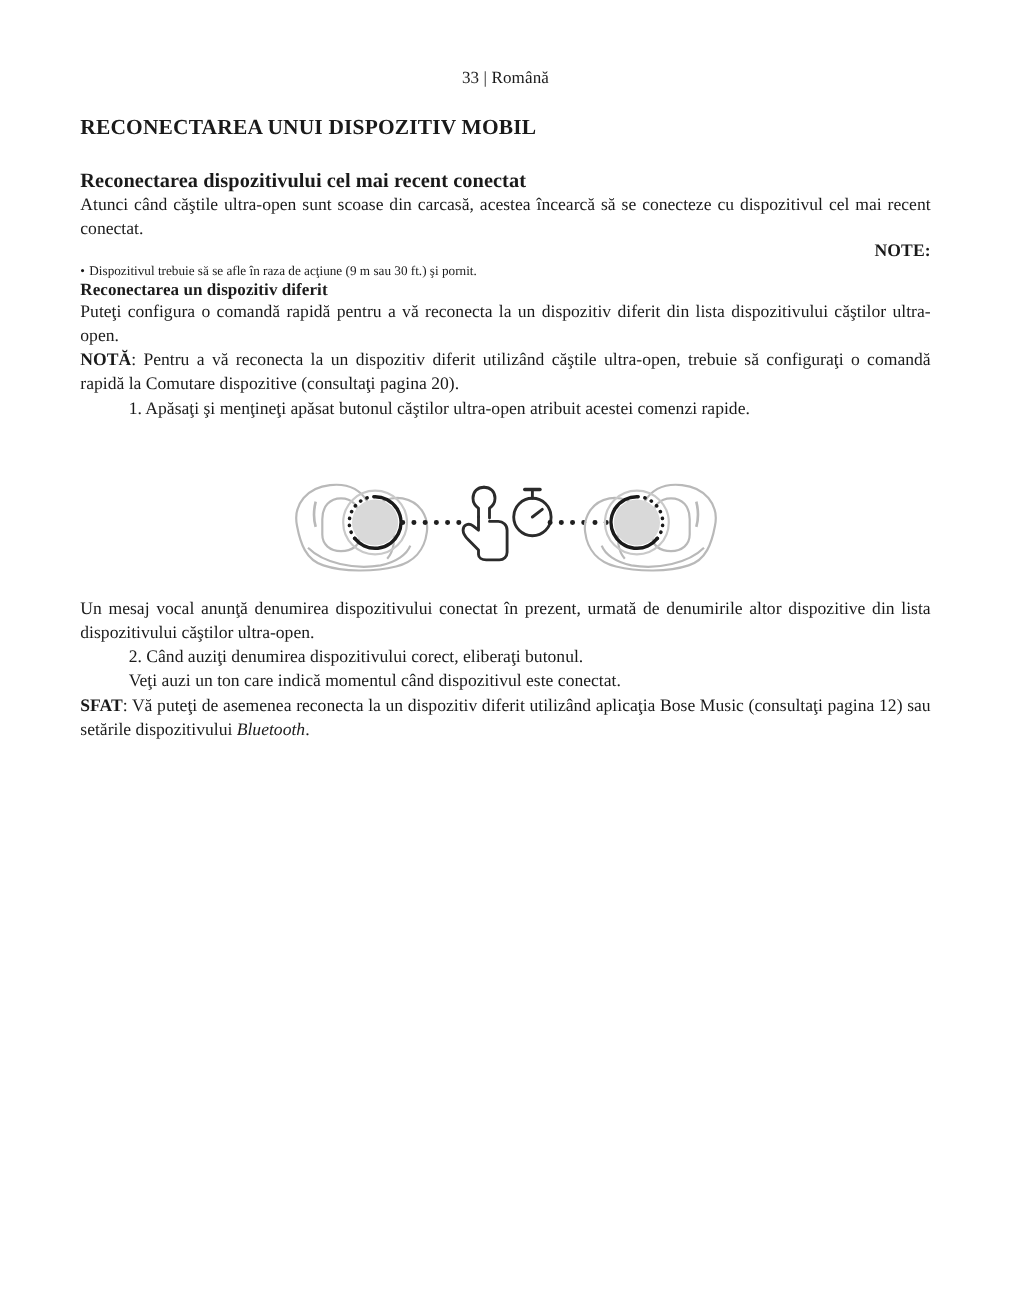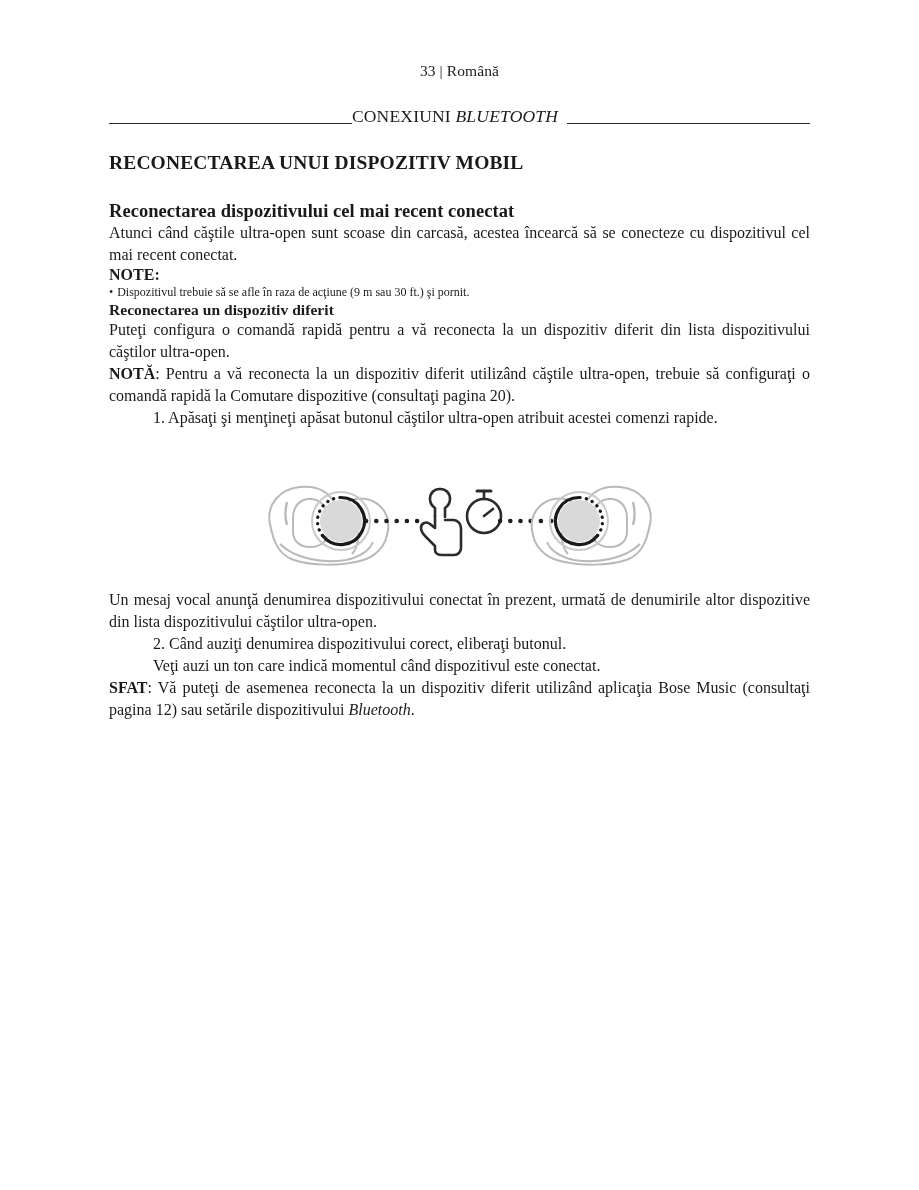--- a/index.html
+++ b/index.html
@@ -15,21 +15,21 @@
     color: #1a1a1a;
     overflow: hidden;
   }
 
   .page {
     position: absolute;
     left: 0; top: 0;
     width: 919px;
     height: 1190px;
     box-sizing: border-box;
-    padding: 0 109px;
+    padding: 0 73px;
   }
 
   
   .page-number {
     text-align: center;
     font-size: 15.5px;
     margin-top: 62px;
     letter-spacing: 0.1px;
     color: #1a1a1a;
   }
@@ -98,20 +98,21 @@
   .gap-after-fig { margin-top: 26px; }
   .gap-step2   { margin-top: 26px; }
   .gap-tone    { margin-top: 26px; }
   .gap-sfat    { margin-top: 26px; }
 
   .note-label {
     font-size: 16px;
     font-weight: bold;
     margin: 0;
     letter-spacing: 0.05px;
+    text-align: right;
   }
   .bullet-line {
     font-size: 12px;
     line-height: 1.38;
     margin: 0;
     text-align: left;
   }
   .bullet-line .bullet-dot { margin-right: 4px; }
   .it { font-style: italic; }
   .bold { font-weight: bold; }
@@ -126,25 +127,20 @@
   }
   .figure-wrap svg { display: block; }
 </style>
 </head>
 <body>
 
 <div class="page">
 
   <div class="page-number">33 | Română</div>
 
-  <div class="section-bar">
-    <div class="section-rule left"></div>
-    <div class="section-title"><span>CONEXIUNI </span><span class="it">BLUETOOTH</span></div>
-    <div class="section-rule right"></div>
-  </div>
 
   <h1 class="doc-h1">RECONECTAREA UNUI DISPOZITIV MOBIL</h1>
 
   <h2 class="doc-h2">Reconectarea dispozitivului cel mai recent conectat</h2>
 
   <p class="body gap-intro">Atunci când căştile ultra-open sunt scoase din carcasă, acestea încearcă să se conecteze cu dispozitivul cel mai recent conectat.</p>
 
   <p class="note-label gap-note">NOTE:</p>
   <p class="bullet-line gap-bullets"><span class="bullet-dot">•</span><span>Dispozitivul trebuie să se afle în raza de acţiune (9 m sau 30 ft.) şi pornit.</span></p>
 

